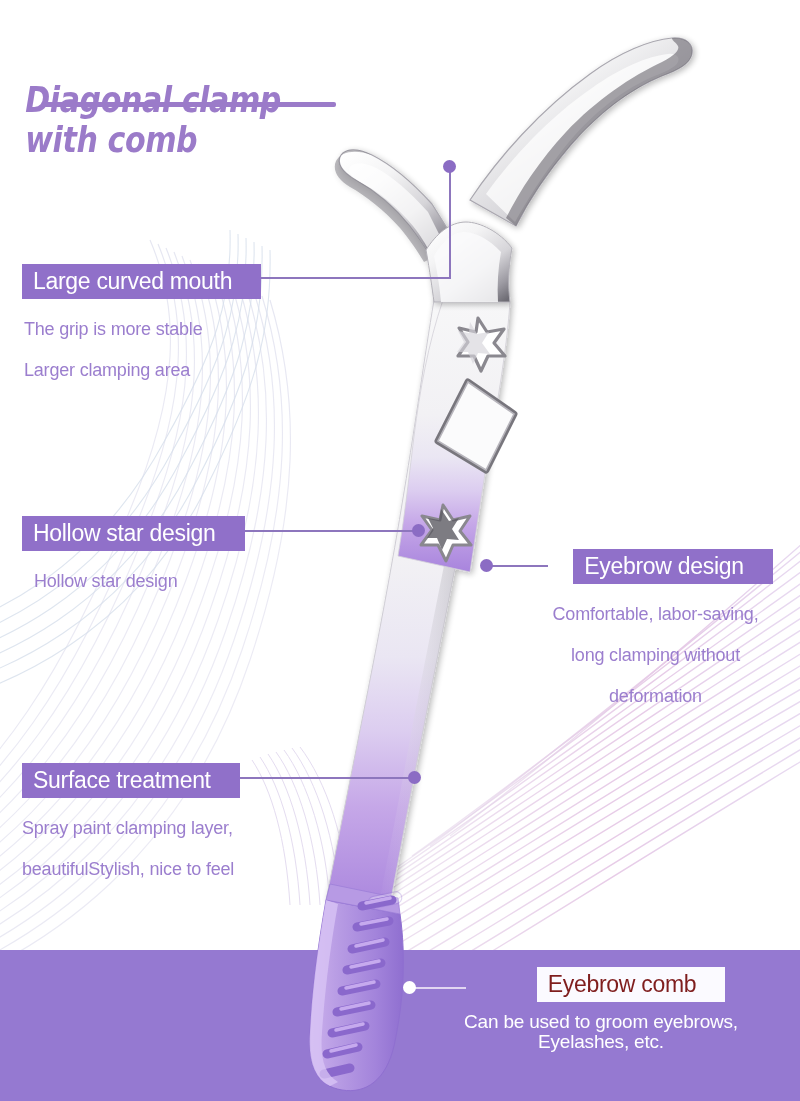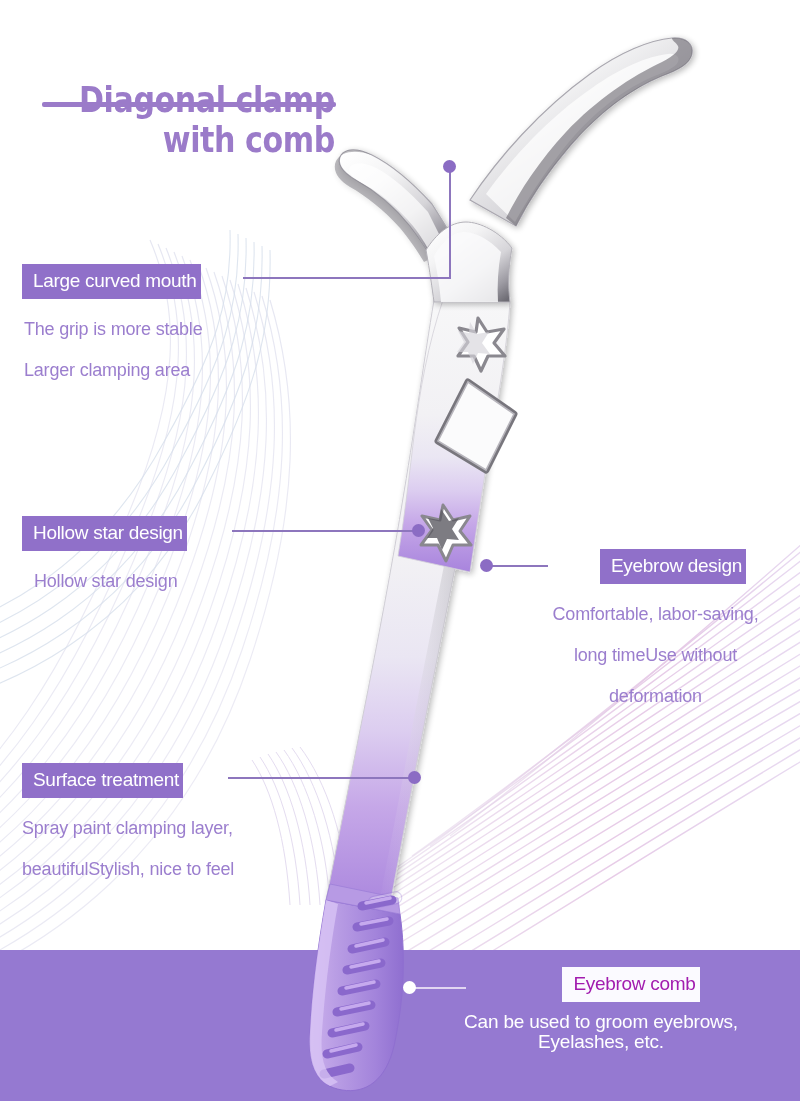--- a/index.html
+++ b/index.html
@@ -37,21 +37,22 @@
     height: 151px;
     background: #9579d1;
   }
 
   
   .title-block {
     position: absolute;
     left: 0;
     top: 80px;
     width: 360px;
-    text-align: right;
+    text-align: left;
+    font-style: italic;
   }
   .title-line {
     font-family: "DejaVu Sans", sans-serif;
     font-weight: 700;
     font-size: 35px;
     line-height: 40px;
     letter-spacing: -0.5px;
     color: #9b7bc9;
     transform: scaleX(0.86);
     transform-origin: center;
@@ -67,29 +68,29 @@
     border-radius: 2px;
   }
 
   
   .callout { position: absolute; }
 
   .chip {
     display: inline-block;
     background: #9070c9;
     color: #ffffff;
-    font-size: 19px;
+    font-size: 23px;
     line-height: 20px;
-    padding: 7px 4px 8px 11px;
+    padding: 7px 29px 8px 11px;
     white-space: nowrap;
     letter-spacing: -0.3px;
   }
   .chip.light {
     background: #fbfaff;
-    color: #a21caf;
+    color: #7f1d1d;
   }
 
   .desc {
     color: #9b7ece;
     font-size: 18px;
     line-height: 41px;
     letter-spacing: -0.2px;
     margin-top: 10px;
     white-space: pre-line;
   }
@@ -430,21 +431,21 @@
   </div>
 
   <div class="callout" style="left:22px; top:516px; width:270px;">
     <div class="chip">Hollow star design</div>
     <div class="desc left" style="margin-left:12px;">Hollow star design</div>
   </div>
 
   <div class="callout" style="left:548px; top:549px; width:250px; text-align:center;">
     <div class="chip">Eyebrow design</div>
     <div class="desc ctr" style="margin-left:-35px; width:285px;">Comfortable, labor-saving,
-long timeUse without
+long clamping without
 deformation</div>
   </div>
 
   <div class="callout" style="left:22px; top:763px; width:300px;">
     <div class="chip">Surface treatment</div>
     <div class="desc left" style="margin-left:0px;">Spray paint clamping layer,
 beautifulStylish, nice to feel</div>
   </div>
 
   <div class="callout" style="left:466px; top:967px; width:330px; text-align:center;">

